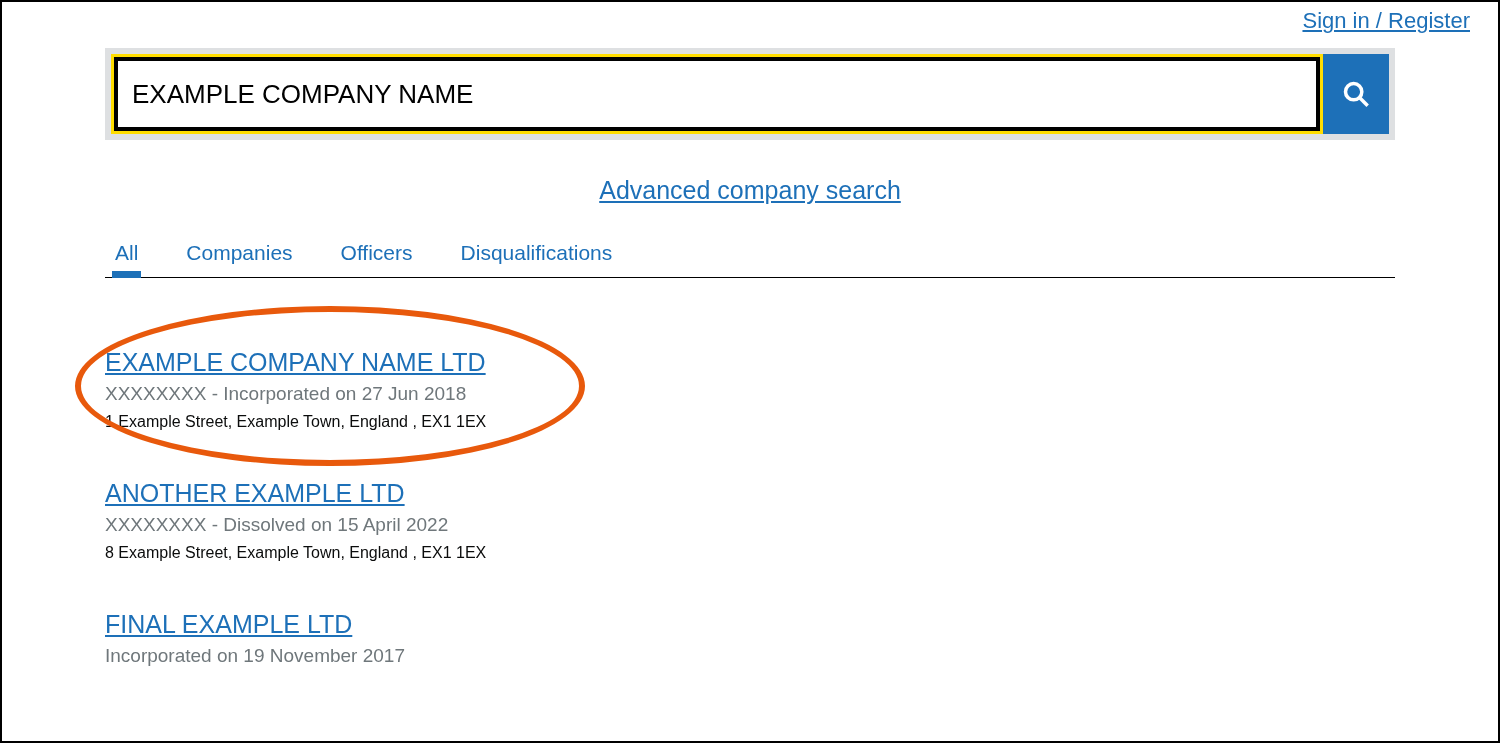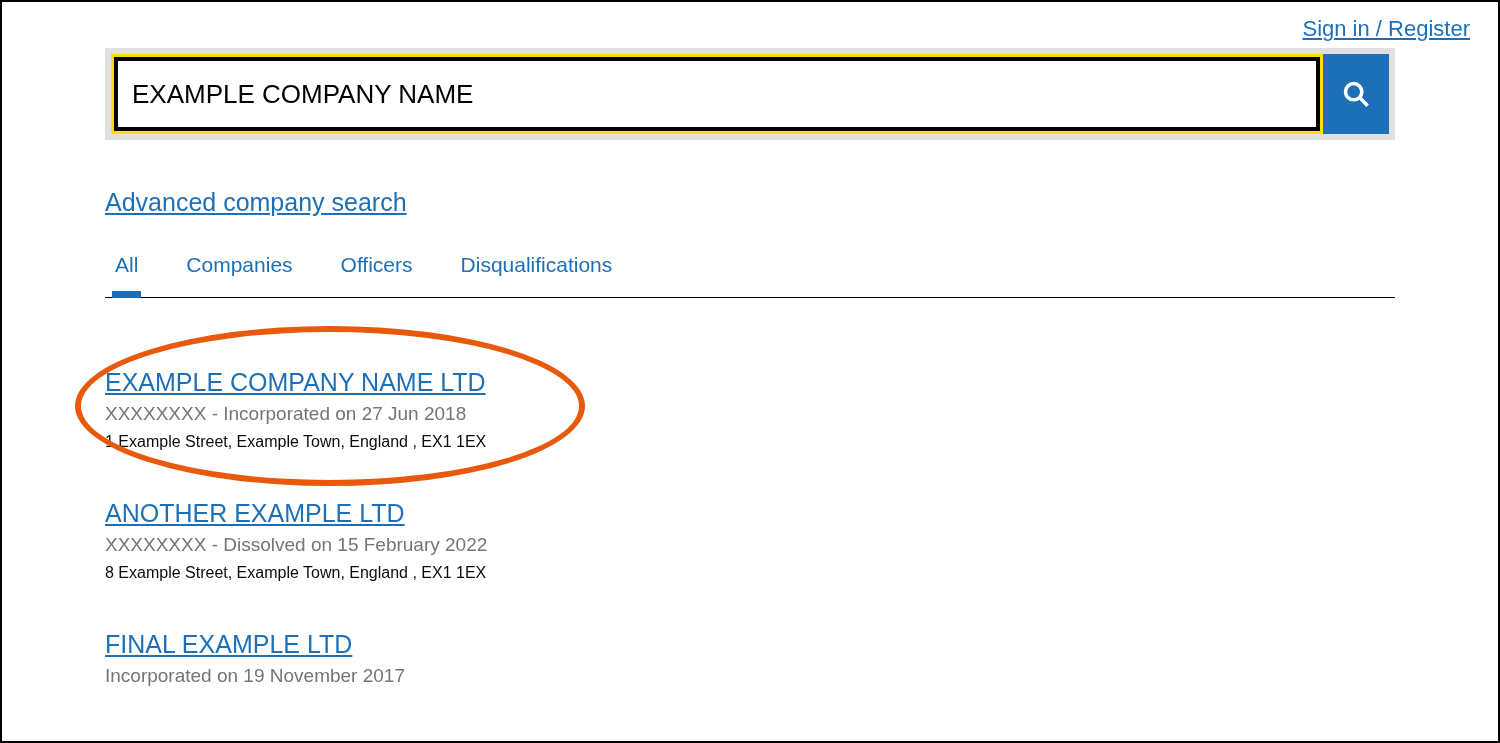--- a/index.html
+++ b/index.html
@@ -7,21 +7,21 @@
     font-family: Arial, Helvetica, sans-serif;
     background: #fff;
     border: 2px solid #000;
     width: 1500px;
     height: 743px;
     position: relative;
     overflow: hidden;
   }
   .top-link {
     position: absolute;
-    top: 14px;
+    top: 6px;
     right: 28px;
     font-size: 22px;
     margin-left: 44px;
   }
   .top-link a {
     color: #1d70b8;
     text-decoration: underline;
   }
   .container {
     width: 1290px;
@@ -66,38 +66,39 @@
     justify-content: center;
     cursor: pointer;
   }
   .search-button svg {
     width: 28px;
     height: 28px;
     stroke: #fff;
     fill: none;
   }
   .adv-link {
-    margin-top: 48px;
+    margin-top: 36px;
+    text-align: center;
   }
   .adv-link a {
     color: #1d70b8;
     font-size: 25px;
     text-decoration: underline;
   }
   .tabs {
     margin-top: 30px;
     border-bottom: 1px solid #000;
     display: flex;
     gap: 48px;
     padding-left: 10px;
   }
   .tab {
     color: #1d70b8;
     font-size: 21px;
-    padding: 6px 0 20px 0;
+    padding: 6px 0 12px 0;
     cursor: pointer;
     position: relative;
   }
   .tab.active::after {
     content: "";
     position: absolute;
     left: -3px;
     right: -3px;
     bottom: -1px;
     height: 7px;
@@ -175,21 +176,21 @@
         <a href="#">EXAMPLE COMPANY NAME LTD</a>
       </div>
       <div class="result-meta">XXXXXXXX - Incorporated on 27 Jun 2018</div>
       <div class="result-address">1 Example Street, Example Town, England , EX1 1EX</div>
     </div>
 
     <div class="result">
       <div class="result-title">
         <a href="#">ANOTHER EXAMPLE LTD</a>
       </div>
-      <div class="result-meta">XXXXXXXX - Dissolved on 15 February 2022</div>
+      <div class="result-meta">XXXXXXXX - Dissolved on 15 April 2022</div>
       <div class="result-address">8 Example Street, Example Town, England , EX1 1EX</div>
     </div>
 
     <div class="result">
       <div class="result-title">
         <a href="#">FINAL EXAMPLE LTD</a>
       </div>
       <div class="result-meta">Incorporated on 19 November 2017</div>
     </div>
 

